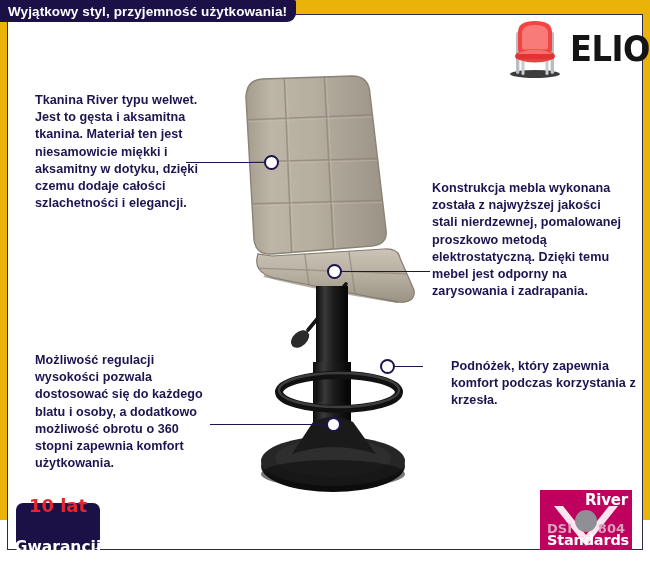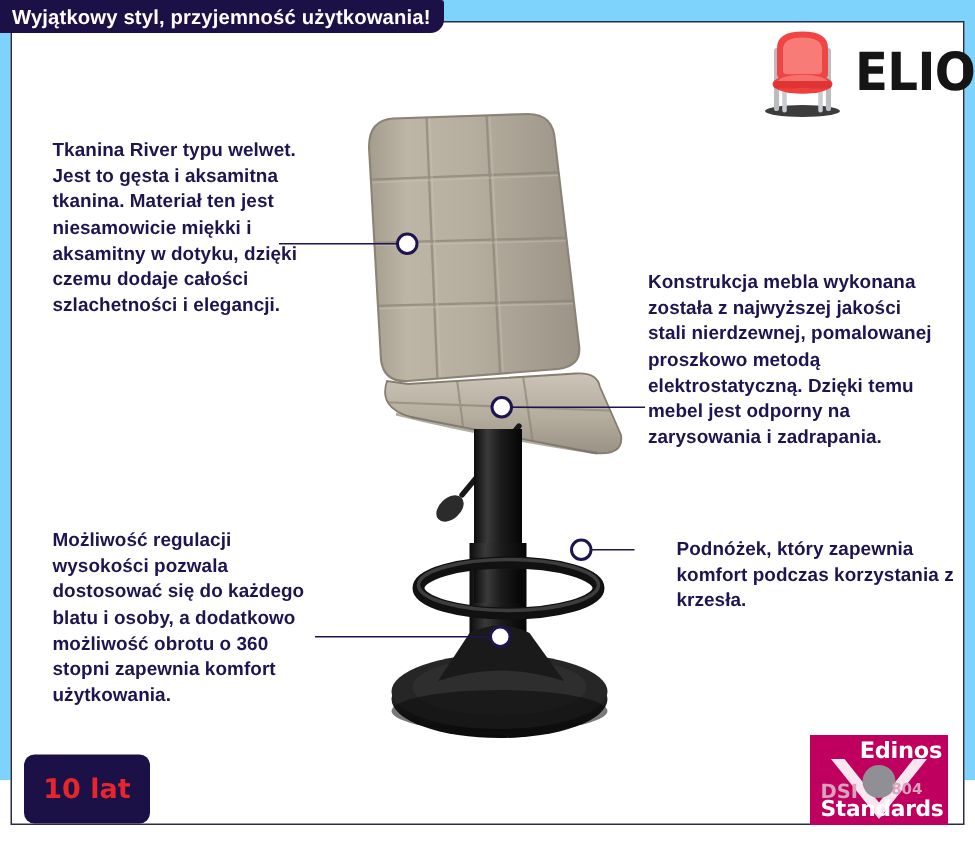--- a/index.html
+++ b/index.html
@@ -3,21 +3,21 @@
 <meta charset="utf-8">
 <style>
   * { margin:0; padding:0; box-sizing:border-box; }
   body {
     width:650px; height:564px;
     background:#ffffff;
     font-family:"Liberation Sans", sans-serif;
     overflow:hidden;
     position:relative;
   }
-  #stage { position:absolute; inset:0; width:650px; height:520px; background:#7dd3fc; }
+  #stage { position:absolute; inset:0; width:650px; height:520px; background:#eab308; }
 
   
   .frame {
     position:absolute;
     left:7px; top:14px; width:636px; height:536px;
     border:1px solid #2a2a4a;
     background:#ffffff;
   }
 
   
@@ -114,22 +114,22 @@
     color:#ffffff; font-weight:bold; font-size:15px;
     font-family:"DejaVu Sans", sans-serif;
     letter-spacing:-0.2px;
   }
   .edinos-dsi {
     position:absolute; left:7px; top:31px;
     color:#d8a3bd; font-weight:bold; font-size:13px;
     font-family:"DejaVu Sans", sans-serif;
   }
   .edinos-804 {
-    position:absolute; right:17px; top:31px;
-    color:#d8a3bd; font-weight:bold; font-size:10px;
+    position:absolute; right:7px; top:31px;
+    color:#d8a3bd; font-weight:bold; font-size:13px;
     font-family:"DejaVu Sans", sans-serif;
   }
   .edinos-std {
     position:absolute; left:0; right:3px; bottom:2px;
     text-align:right;
     color:#ffffff; font-weight:bold; font-size:14.5px;
     font-family:"DejaVu Sans", sans-serif;
     letter-spacing:-0.2px;
   }
   .edinos-svg { position:absolute; left:0; top:0; width:92px; height:60px; }
@@ -265,26 +265,27 @@
   </div>
   <div class="callout c-height">
     <span>Możliwość regulacji wysokości pozwala dostosować się do każdego blatu i osoby, a dodatkowo możliwość obrotu o 360 stopni zapewnia komfort użytkowania.</span>
   </div>
   <div class="callout c-footrest">
     <span>Podnóżek, który zapewnia komfort podczas korzystania z krzesła.</span>
   </div>
 
   <div class="warranty">
     <div class="warranty-top">10 lat</div>
+    <div class="warranty-bottom">Gwarancji</div>
   </div>
 
   <div class="edinos">
     <svg class="edinos-svg" viewBox="0 0 92 60">
       <path d="M14 16 L46 56 L78 16 L69 16 L46 45 L23 16 Z" fill="#ffffff" opacity="0.9"></path>
       <circle cx="46" cy="31" r="11" fill="#8f8f95"></circle>
     </svg>
-    <div class="edinos-title">Edinos</div>
+    <div class="edinos-title">River</div>
     <div class="edinos-dsi">DSI</div>
     <div class="edinos-804">804</div>
     <div class="edinos-std">Standards</div>
   </div>
 
 </div>
 
 </body></html>

